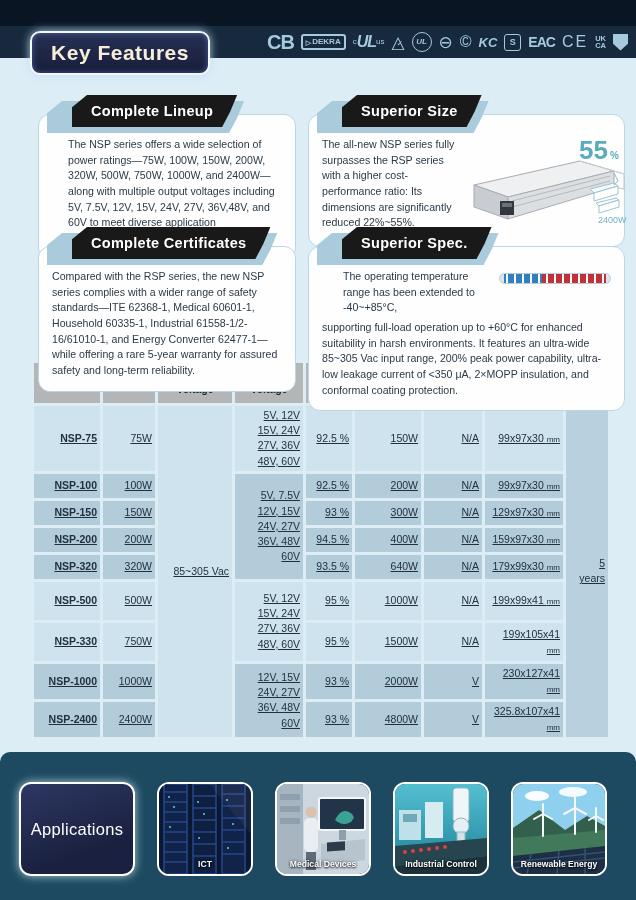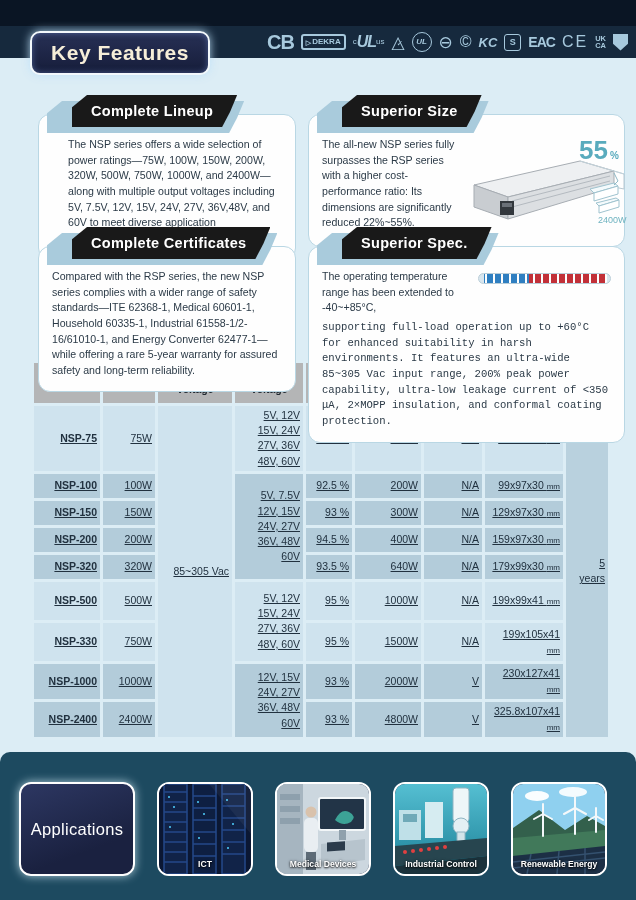--- a/index.html
+++ b/index.html
@@ -60,33 +60,33 @@
   .fbox1 .fcard{min-height:60px;padding-left:29px;}
   .fbox3 .fcard{min-height:72px;}
 
   
   .fbox2 .fcard{display:flex;gap:4px;min-height:62px;}
   .compact-txt{flex:0 0 142px;}
   .compact-gfx{flex:1;position:relative;}
 
   
   .fbox4 .fcard{min-height:80px;}
-  .sup-top{display:flex;gap:6px;}
+  .sup-top{display:flex;gap:6px;margin-left:21px;}
   .sup-intro{flex:0 0 150px;margin:0;}
   .thermo{flex:1;padding-top:2px;}
   .thermo-labels{display:flex;align-items:flex-end;justify-content:space-between;font-weight:bold;}
   .t-low{color:#2f7fc1;font-size:13px;}
   .t-high{color:#c23038;font-size:13px;}
   .t-low small,.t-high small{font-size:8px;}
   .t-der{color:#c23038;font-size:5.5px;line-height:1.1;text-align:center;width:30px;font-weight:bold;}
   .thermo-bar{margin-top:2px;height:9px;border:1.5px solid #b9cdd8;border-radius:6px;
     background:
       repeating-linear-gradient(90deg, transparent 0 6px, #ffffff 6px 8px),
       linear-gradient(90deg,#d9e6ee 0 4%, #2f7fc1 4% 38%, #c23038 38% 96%, #d9e6ee 96% 100%);}
-  .sup-body{margin:4px 0 0 0;font-family:Liberation Mono, monospace;}
+  .sup-body{margin:4px 0 0 0;}
 
   
   table.spec{position:absolute;left:31px;top:360px;border-collapse:separate;border-spacing:3px;}
   table.spec th{background:#b4b5b6;color:#202830;font-size:10.5px;font-weight:bold;
     padding:3px 1px;text-align:center;line-height:1.25;}
   table.spec th .note{display:block;font-size:6.5px;font-weight:bold;}
   table.spec td{font-size:10.5px;text-align:right;color:#21313f;padding:2px 3px;line-height:1.45;text-decoration:underline;}
   td.light{background:#cfe3ee;}
   td.dark{background:#b3ccda;}
   td.wty{background:#b9d1de;}

